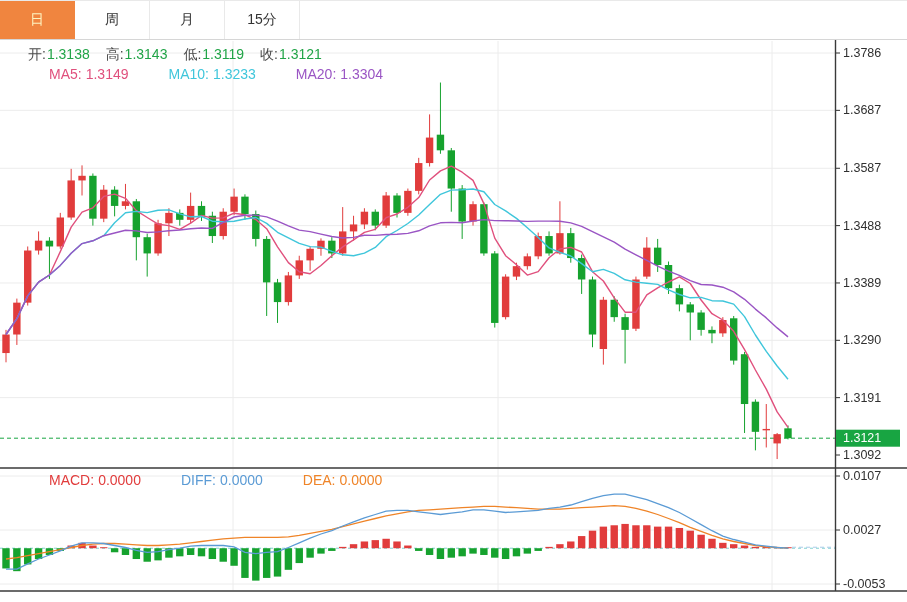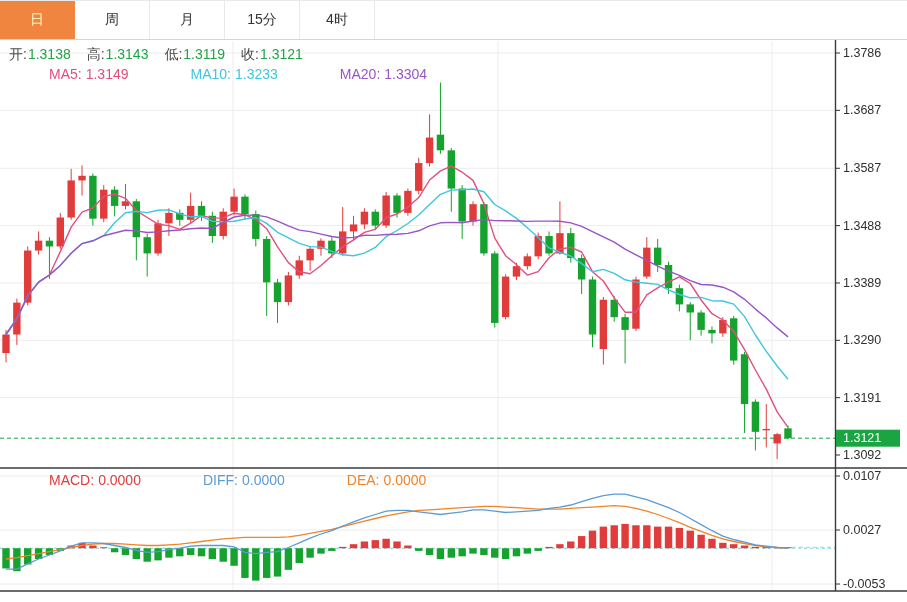--- a/index.html
+++ b/index.html
@@ -15,37 +15,36 @@
   }
   .tab {
     width:75px; height:100%; line-height:37px; text-align:center;
     font-size:14px; color:#333; border-right:1px solid #e9e9e9;
     cursor:pointer; user-select:none;
   }
   .legend { position:absolute; left:9px; z-index:2; font-size:14px; white-space:nowrap; }
   .legend .lbl { margin-right:1px; }
   .legend .val { margin-right:16px; }
   .legend .pair-l { margin-right:4px;margin-left:40px; }
-  .legend .pair-v { margin-right:22px; }
-  .ohlc { top:46px; }
+  .legend .pair-v { }
+  .ohlc { top:46px;margin-left:19px; }
   .ma   { top:66px; }
   .macdl{ top:472px; }
   svg#chart { position:absolute; left:0; top:40px; z-index:1; }
 </style>
 </head>
 <body>
 
 <div class="app">
 
   <div class="tabbar" id="tabbar">
       <div class="tab active" style="background: rgb(240, 133, 63); color: rgb(253, 243, 192); border-right-color: rgb(240, 133, 63);">日</div>
       <div class="tab">周</div>
       <div class="tab">月</div>
       <div class="tab">15分</div>
-      <div class="tab">4时</div>
     </div>
 
   <div class="legend ohlc">
     <span class="lbl" style="color: rgb(74, 74, 74);">开:</span><span class="val" style="color: rgb(33, 164, 71);">1.3138</span><span class="lbl" style="color: rgb(74, 74, 74);">高:</span><span class="val" style="color: rgb(33, 164, 71);">1.3143</span><span class="lbl" style="color: rgb(74, 74, 74);">低:</span><span class="val" style="color: rgb(33, 164, 71);">1.3119</span><span class="lbl" style="color: rgb(74, 74, 74);">收:</span><span class="val" style="color: rgb(33, 164, 71);">1.3121</span>
   </div>
 
   <div class="legend ma">
     <span class="pair-l" style="color: rgb(224, 80, 125);">MA5:</span><span class="pair-v" style="color: rgb(224, 80, 125);">1.3149</span><span class="pair-l" style="color: rgb(63, 198, 219);">MA10:</span><span class="pair-v" style="color: rgb(63, 198, 219);">1.3233</span><span class="pair-l" style="color: rgb(154, 85, 196);">MA20:</span><span class="pair-v" style="color: rgb(154, 85, 196);">1.3304</span>
   </div>
 

